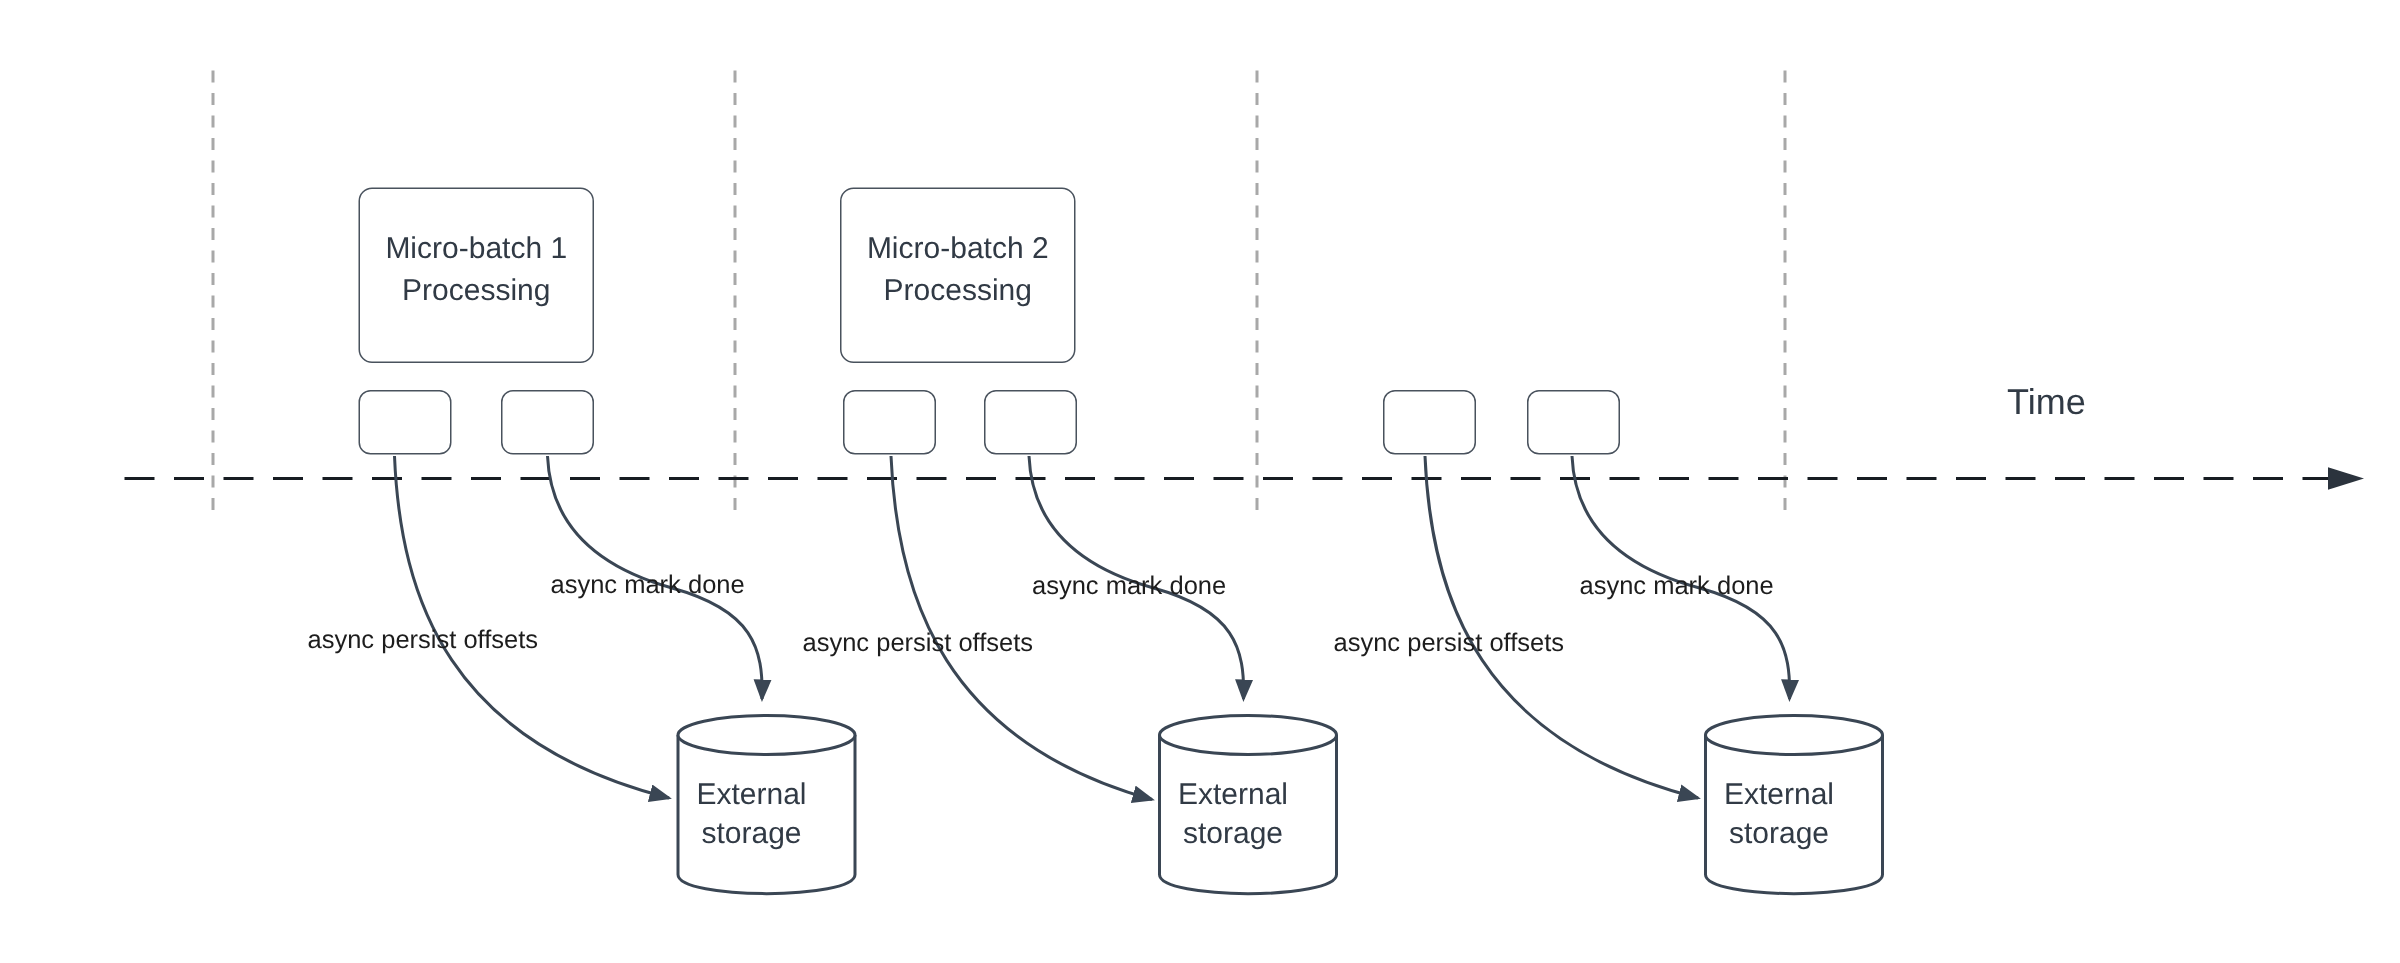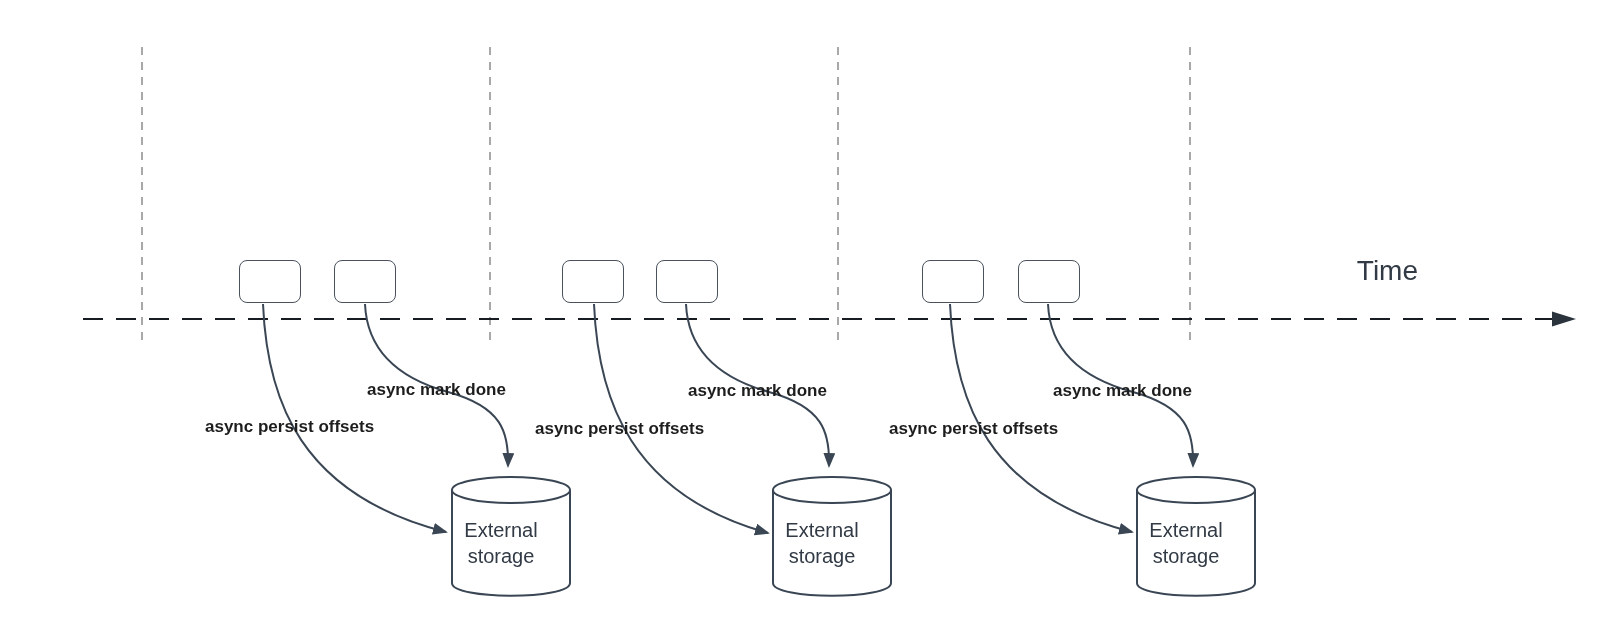--- a/index.html
+++ b/index.html
@@ -40,21 +40,21 @@
     width: 62px;
     height: 43px;
     box-sizing: border-box;
     background: #ffffff;
     border: 1.5px solid #49525d;
     border-radius: 8px;
   }
   .flowlabel {
     position: absolute;
     font-size: 17px;
-    font-weight: bold;
+    font-weight: normal;
     color: #1d1d1d;
     white-space: nowrap;
   }
   .storage-label {
     position: absolute;
     top: 492px;
     width: 98px;
     height: 96px;
     display: flex;
     align-items: center;
@@ -63,22 +63,22 @@
     font-size: 20px;
     line-height: 26px;
     padding-top: 6px;
     box-sizing: border-box;
   }
   .time-label {
     position: absolute;
     left: 1338px;
     top: 255px;
     width: 80px;
-    text-align: right;
-    font-size: 28px;
+    text-align: left;
+    font-size: 24px;
   }
 </style>
 </head>
 <body>
 
 <div class="canvas">
 
   <svg class="layer-svg" viewBox="0 0 1600 642" xmlns="http://www.w3.org/2000/svg">
     <defs>
       <marker id="arrowhead" markerUnits="userSpaceOnUse" markerWidth="16" markerHeight="14" refX="13" refY="6" orient="auto">
@@ -112,26 +112,32 @@
       <ellipse cx="832" cy="490" rx="59" ry="13" fill="#ffffff" stroke="#3a4654" stroke-width="2"></ellipse>
     </g>
     <g>
       <path d="M 1137 490 L 1137 583 C 1137 600 1255 600 1255 583 L 1255 490" fill="#ffffff" stroke="#3a4654" stroke-width="2"></path>
       <ellipse cx="1196" cy="490" rx="59" ry="13" fill="#ffffff" stroke="#3a4654" stroke-width="2"></ellipse>
     </g>
   </svg>
 
   <div class="time-label">Time</div>
 
+  <div class="mainbox" style="left:239px">
+    <span>Micro-batch 1 Processing</span>
+  </div>
   <div class="smallbox" style="left:239px"></div>
   <div class="smallbox" style="left:334px"></div>
   <div class="flowlabel" style="left:205px; top:417px">async persist offsets</div>
   <div class="flowlabel" style="left:367px; top:380px">async mark done</div>
   <div class="storage-label" style="left:452px">External storage</div>
 
+  <div class="mainbox" style="left:560px">
+    <span>Micro-batch 2 Processing</span>
+  </div>
   <div class="smallbox" style="left:562px"></div>
   <div class="smallbox" style="left:656px"></div>
   <div class="flowlabel" style="left:535px; top:419px">async persist offsets</div>
   <div class="flowlabel" style="left:688px; top:381px">async mark done</div>
   <div class="storage-label" style="left:773px">External storage</div>
 
   <div class="smallbox" style="left:922px"></div>
   <div class="smallbox" style="left:1018px"></div>
   <div class="flowlabel" style="left:889px; top:419px">async persist offsets</div>
   <div class="flowlabel" style="left:1053px; top:381px">async mark done</div>

